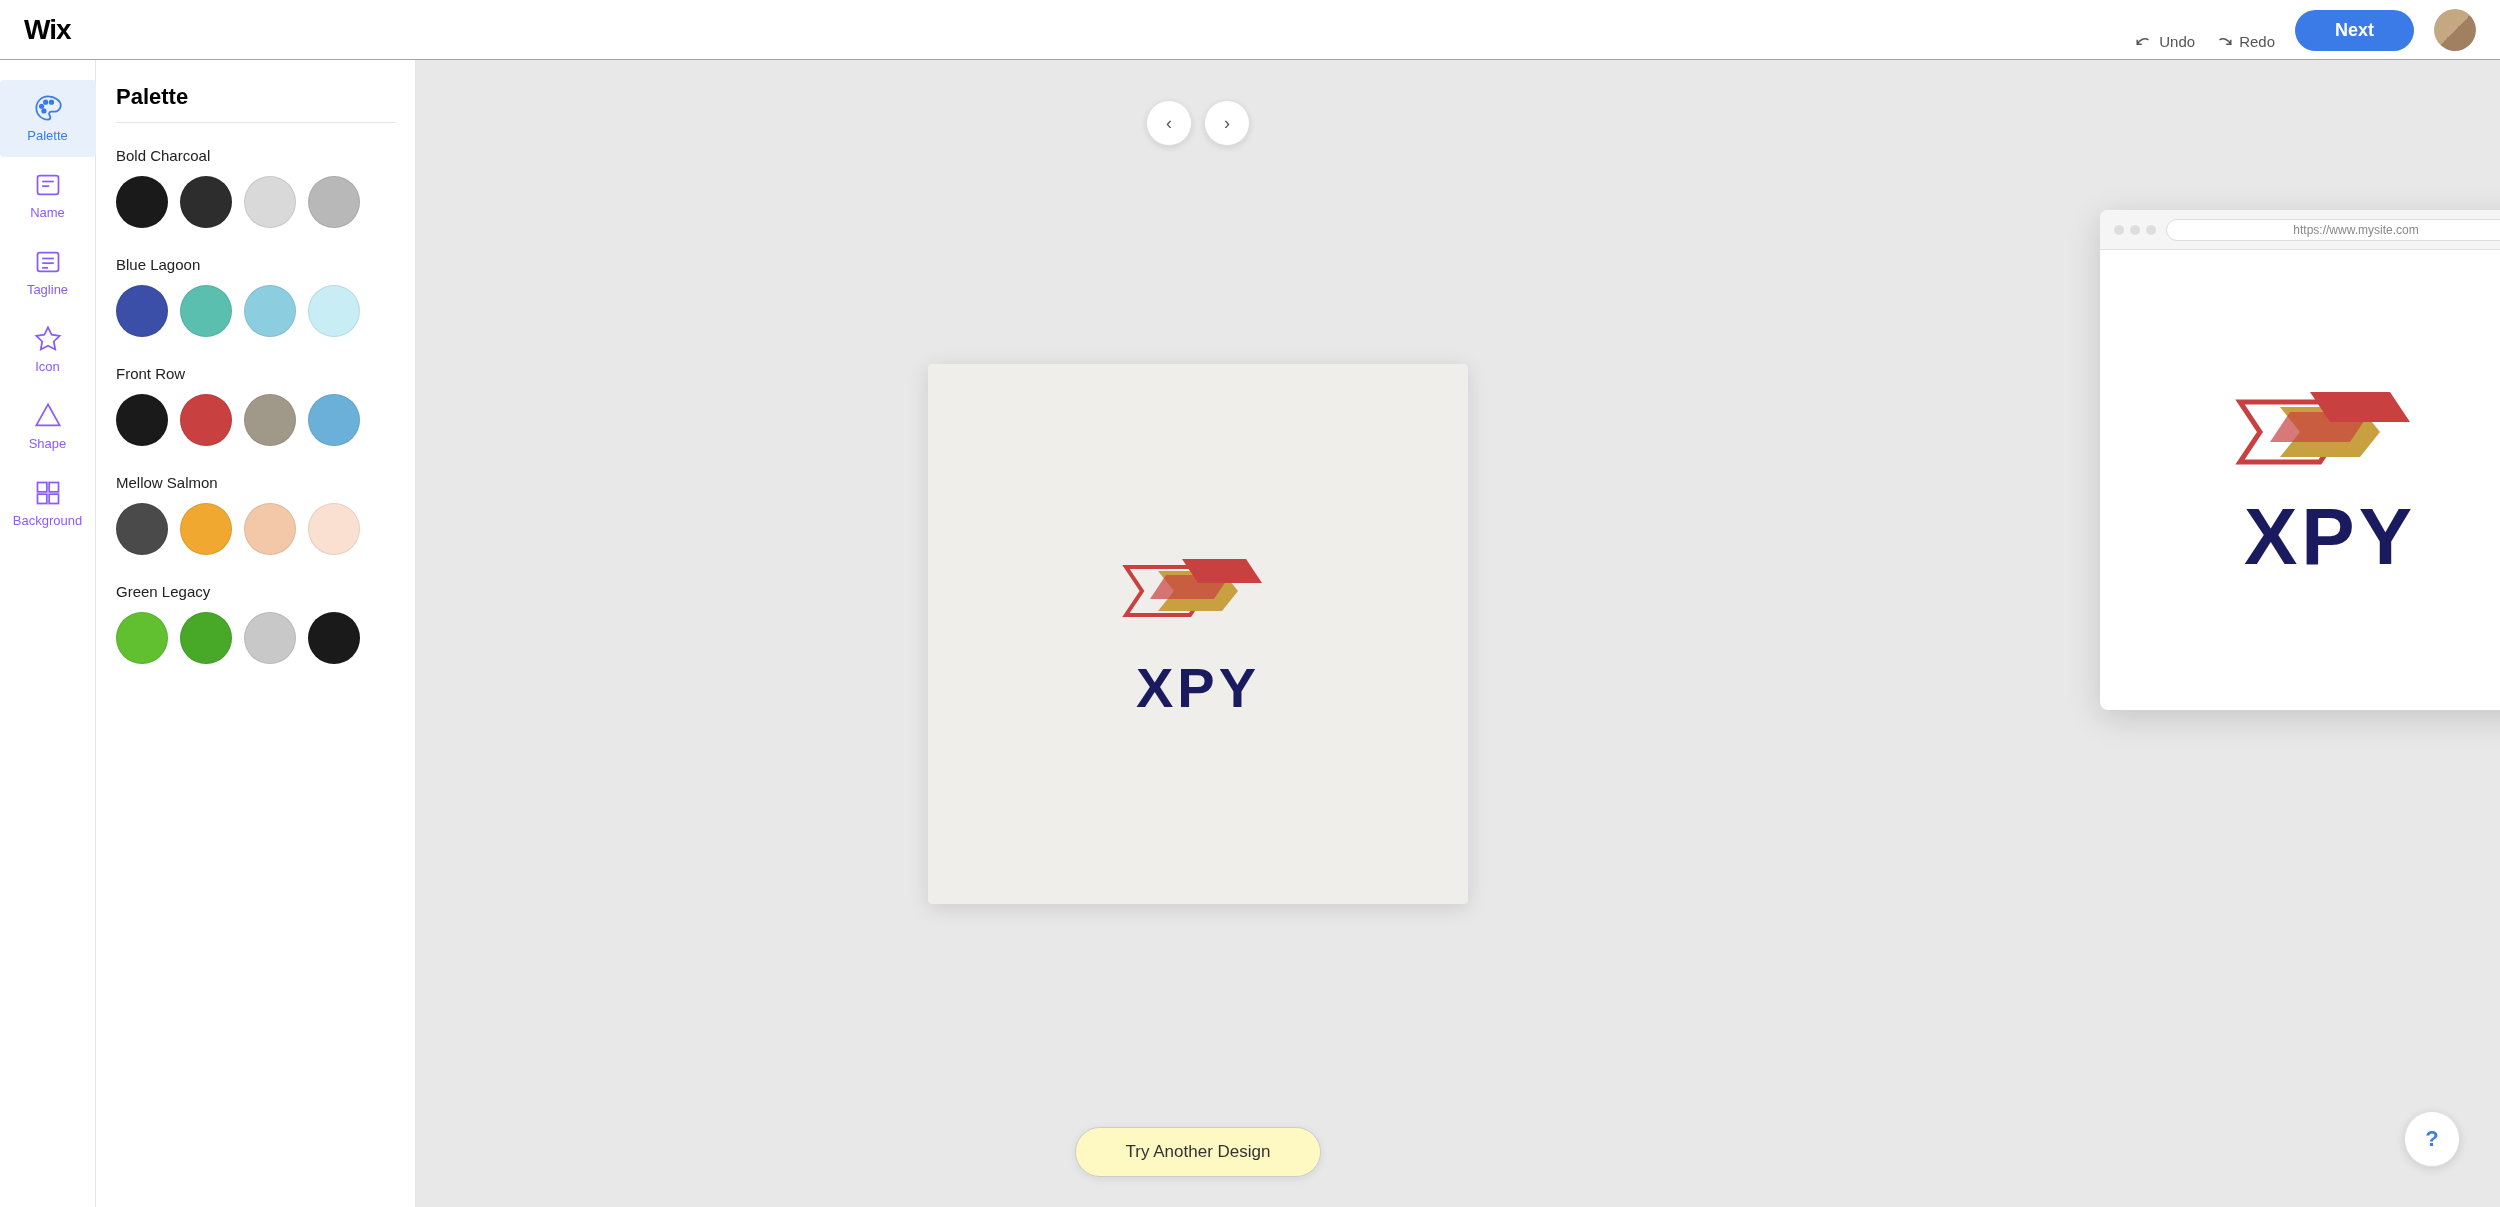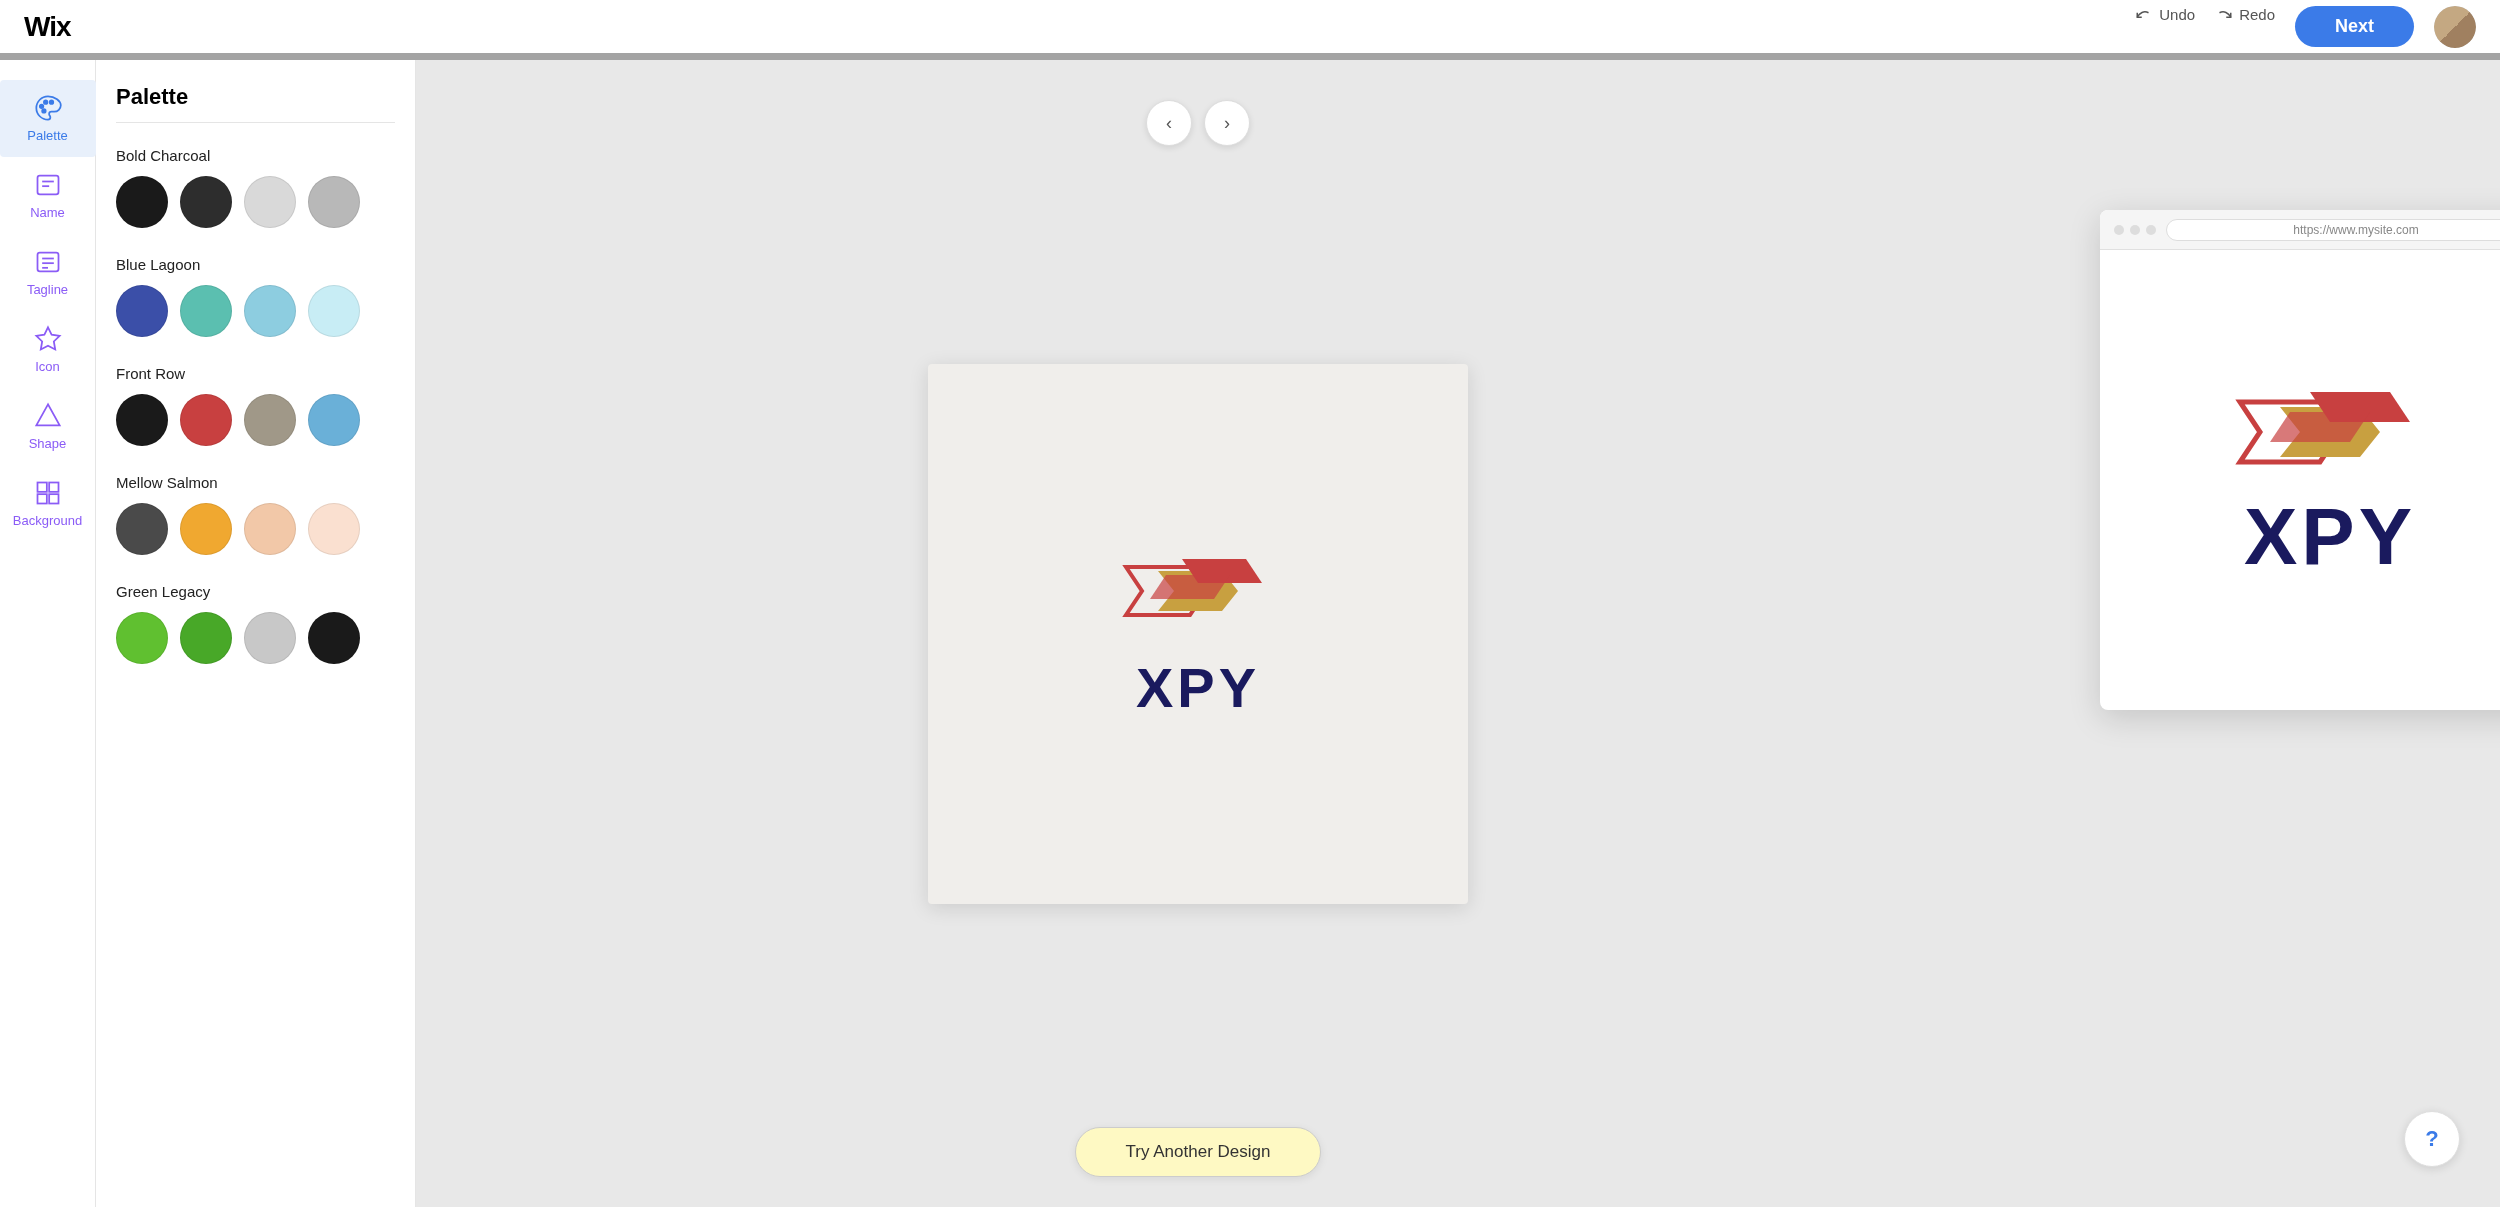--- a/index.html
+++ b/index.html
@@ -1,27 +1,27 @@
 <!DOCTYPE html>
 <html><head>
   <meta charset="utf-8">
   <style>
     * { box-sizing: border-box; margin: 0; padding: 0; }
     body { font-family: -apple-system, BlinkMacSystemFont, 'Segoe UI', sans-serif; background: #f5f5f5; overflow: hidden; width: 2500px; height: 1207px; }
 
     
     .header {
       position: fixed; top: 0; left: 0; right: 0; height: 60px;
-      background: #fff; border-bottom: 7px solid #a3a3a3;
+      background: #fff; border-bottom: 1px solid #a3a3a3;
       display: flex; align-items: center; justify-content: space-between;
       padding: 0 24px; z-index: 100;
     }
     .header-left { display: flex; align-items: center; }
     .wix-logo { font-size: 28px; font-weight: 900; color: #000; letter-spacing: -1px; }
-    .header-right { display: flex; align-items: flex-start; gap: 20px; }
+    .header-right { display: flex; align-items: flex-end; gap: 20px; }
     .header-btn { display: flex; align-items: center; gap: 6px; background: none; border: none; cursor: pointer; color: #555; font-size: 15px; }
     .header-btn svg { width: 18px; height: 18px; }
     .next-btn {
       background: #3b7be8; color: #ffffff; border: none; border-radius: 30px;
       padding: 10px 40px; font-size: 18px; font-weight: 600; cursor: pointer;
     }
     .avatar { width: 42px; height: 42px; border-radius: 50%; background: #ccc; overflow: hidden; display: flex; align-items: center; justify-content: center; }
     .avatar-img { width: 100%; height: 100%; object-fit: cover; background: #b0a090; border-radius: 50%; }
 
     

